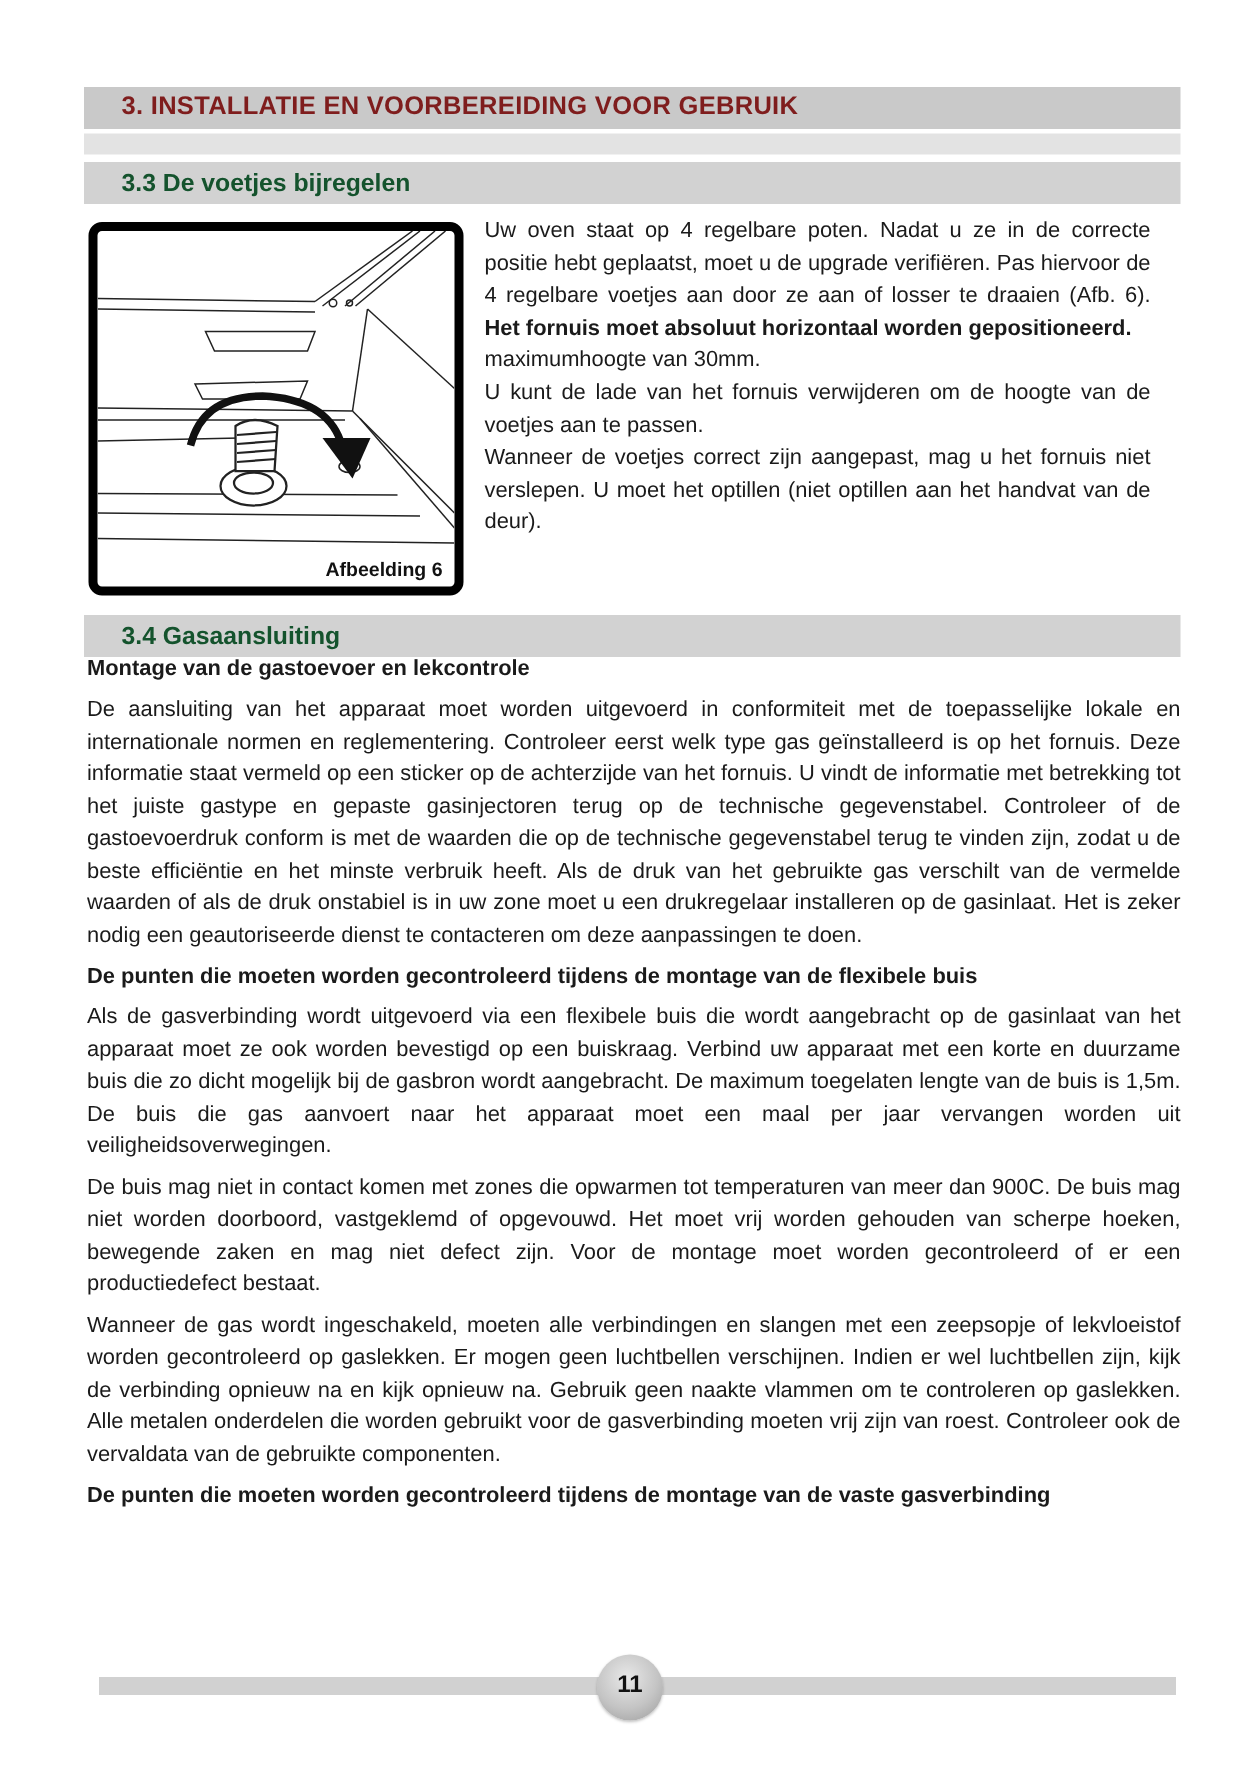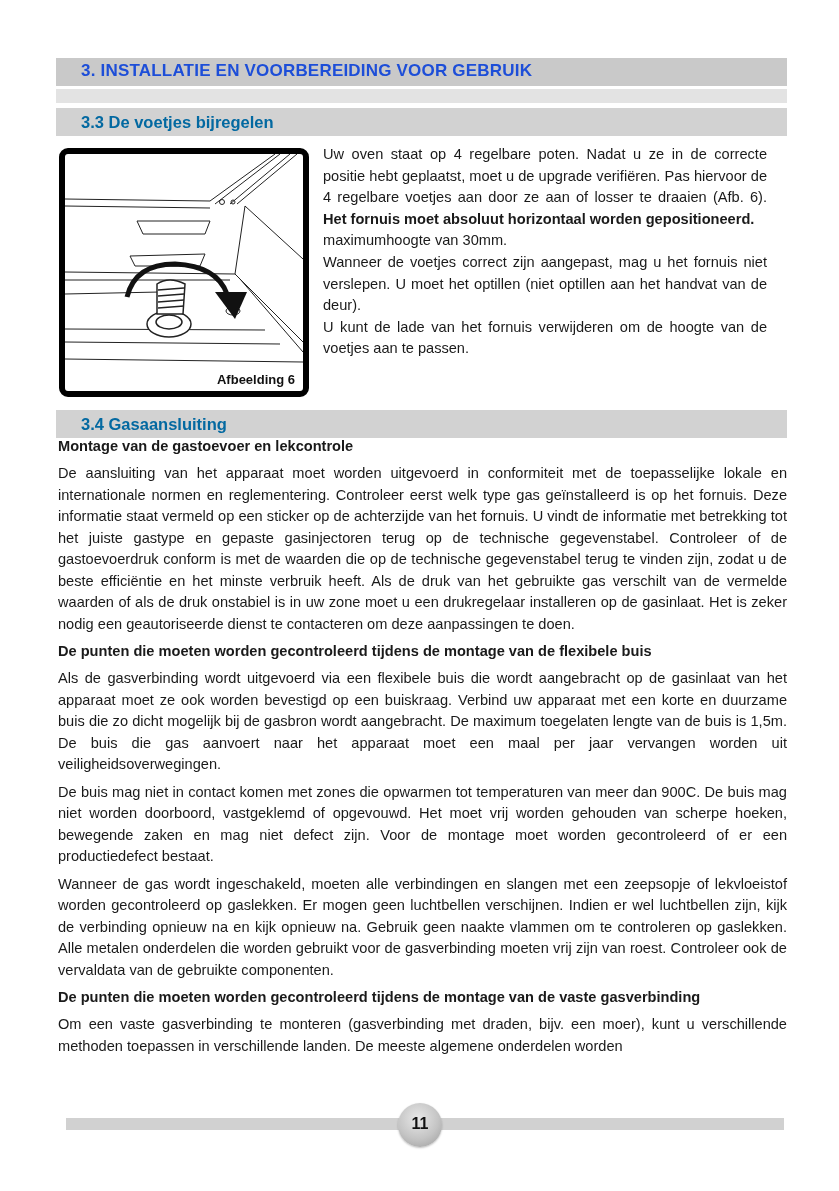--- a/index.html
+++ b/index.html
@@ -6,33 +6,33 @@
   body {
     width: 839px; height: 1191px; position: relative; overflow: hidden;
     font-family: "Liberation Sans", sans-serif; color: #1a1a1a;
   }
   .chapter-bar {
     position: absolute; left: 56px; top: 58px; width: 731px; height: 28px;
     background: #c9c9c9;
   }
   .chapter-bar span {
     position: absolute; left: 25px; top: 3px;
-    font-size: 17px; font-weight: bold; color: #1d4ed8; letter-spacing: 0.2px;
+    font-size: 17px; font-weight: bold; color: #7f1d1d; letter-spacing: 0.2px;
   }
   .spacer-bar {
     position: absolute; left: 56px; top: 89px; width: 731px; height: 14px;
     background: #e3e3e3;
   }
   .section-bar {
     position: absolute; left: 56px; width: 731px; height: 28px;
     background: #d2d2d2;
   }
   .section-bar span {
     position: absolute; left: 25px; top: 5px;
-    font-size: 16.5px; font-weight: bold; color: #0369a1;
+    font-size: 16.5px; font-weight: bold; color: #14532d;
   }
   #sec33 { top: 108px; }
   #sec34 { top: 410px; }
   .figure {
     position: absolute; left: 59px; top: 148px; width: 238px; height: 237px;
     border: 6px solid #000000; border-radius: 9px; background: #fff; overflow: hidden;
   }
   .figure svg { position: absolute; left: 0; top: 0; }
   .figure-caption {
     position: absolute; right: 8px; bottom: 4px;
@@ -120,35 +120,34 @@
 
     <path d="M62 143 Q70 110 110 110 Q152 112 162 140" fill="none" stroke="#111" stroke-width="5"></path>
     <polygon points="150,138 182,138 170,165" fill="#111"></polygon>
   </svg>
   <div class="figure-caption">Afbeelding 6</div>
 </div>
 
 <div class="side-text">
   <p><span>Uw oven staat op 4 regelbare poten. Nadat u ze in de correcte positie hebt geplaatst, moet u de upgrade verifiëren. Pas hiervoor de 4 regelbare voetjes aan door ze aan of losser te draaien (Afb. 6). </span><b>Het fornuis moet absoluut horizontaal worden gepositioneerd.</b></p>
   <p>maximumhoogte van 30mm.</p>
+  <p>U kunt de lade van het fornuis verwijderen om de hoogte van de voetjes aan te passen.</p>
   <p>Wanneer de voetjes correct zijn aangepast, mag u het fornuis niet verslepen. U moet het optillen (niet optillen aan het handvat van de deur).</p>
-  <p>U kunt de lade van het fornuis verwijderen om de hoogte van de voetjes aan te passen.</p>
 </div>
 
 <div class="section-bar" id="sec34">
   <span>3.4 Gasaansluiting</span>
 </div>
 
 <div class="main-text">
   <h3>Montage van de gastoevoer en lekcontrole</h3>
   <p>De aansluiting van het apparaat moet worden uitgevoerd in conformiteit met de toepasselijke lokale en internationale normen en reglementering. Controleer eerst welk type gas geïnstalleerd is op het fornuis. Deze informatie staat vermeld op een sticker op de achterzijde van het fornuis. U vindt de informatie met betrekking tot het juiste gastype en gepaste gasinjectoren terug op de technische gegevenstabel. Controleer of de gastoevoerdruk conform is met de waarden die op de technische gegevenstabel terug te vinden zijn, zodat u de beste efficiëntie en het minste verbruik heeft. Als de druk van het gebruikte gas verschilt van de vermelde waarden of als de druk onstabiel is in uw zone moet u een drukregelaar installeren op de gasinlaat. Het is zeker nodig een geautoriseerde dienst te contacteren om deze aanpassingen te doen.</p>
   <h3>De punten die moeten worden gecontroleerd tijdens de montage van de flexibele buis</h3>
   <p>Als de gasverbinding wordt uitgevoerd via een flexibele buis die wordt aangebracht op de gasinlaat van het apparaat moet ze ook worden bevestigd op een buiskraag. Verbind uw apparaat met een korte en duurzame buis die zo dicht mogelijk bij de gasbron wordt aangebracht. De maximum toegelaten lengte van de buis is 1,5m. De buis die gas aanvoert naar het apparaat moet een maal per jaar vervangen worden uit veiligheidsoverwegingen.</p>
   <p>De buis mag niet in contact komen met zones die opwarmen tot temperaturen van meer dan 900C. De buis mag niet worden doorboord, vastgeklemd of opgevouwd. Het moet vrij worden gehouden van scherpe hoeken, bewegende zaken en mag niet defect zijn. Voor de montage moet worden gecontroleerd of er een productiedefect bestaat.</p>
   <p>Wanneer de gas wordt ingeschakeld, moeten alle verbindingen en slangen met een zeepsopje of lekvloeistof worden gecontroleerd op gaslekken. Er mogen geen luchtbellen verschijnen. Indien er wel luchtbellen zijn, kijk de verbinding opnieuw na en kijk opnieuw na. Gebruik geen naakte vlammen om te controleren op gaslekken. Alle metalen onderdelen die worden gebruikt voor de gasverbinding moeten vrij zijn van roest. Controleer ook de vervaldata van de gebruikte componenten.</p>
   <h3>De punten die moeten worden gecontroleerd tijdens de montage van de vaste gasverbinding</h3>
-  <p>Om een vaste gasverbinding te monteren (gasverbinding met draden, bijv. een moer), kunt u verschillende methoden toepassen in verschillende landen. De meeste algemene onderdelen worden</p>
 </div>
 
 <div class="footer-bar"></div>
 <div class="page-badge">
   <span>11</span>
 </div>
 
 </body></html>

